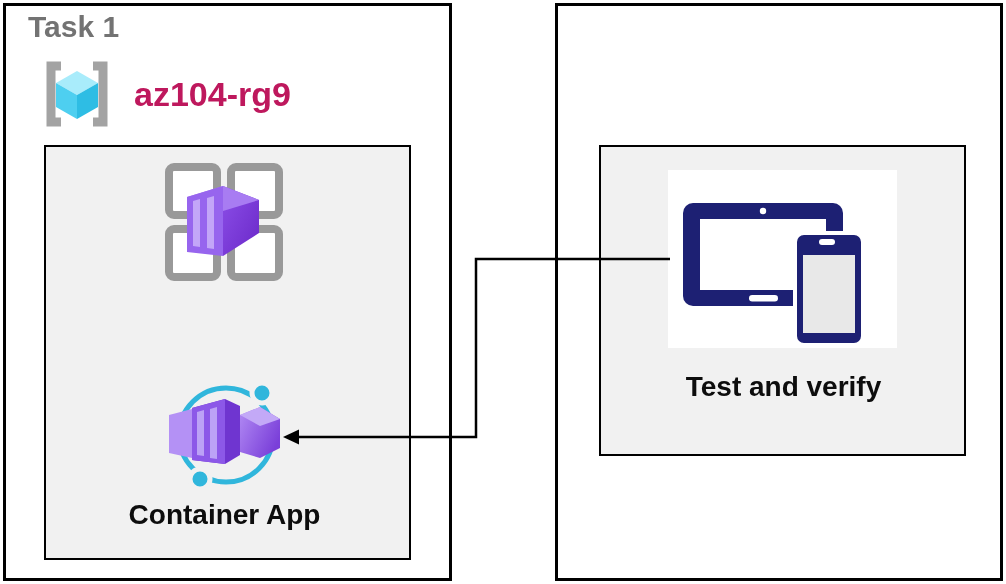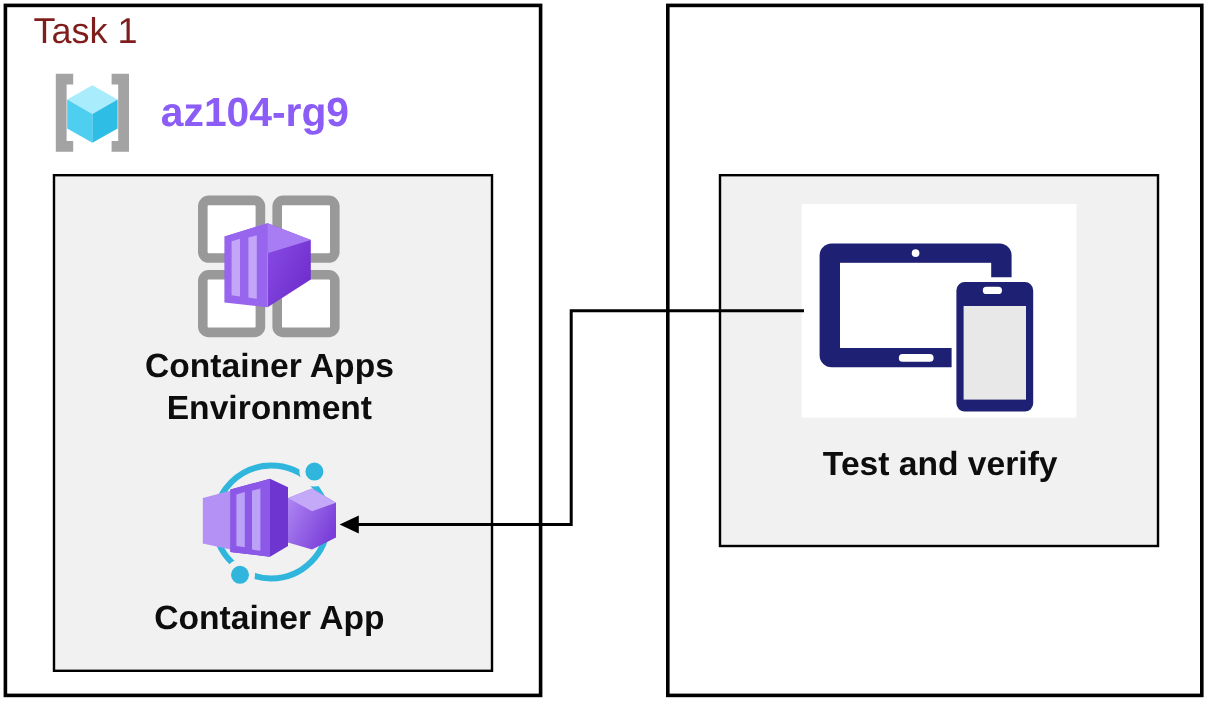--- a/index.html
+++ b/index.html
@@ -6,31 +6,31 @@
   #canvas{
     position:relative;width:1006px;height:584px;background:#fff;overflow:hidden;
     font-family:"Liberation Sans",sans-serif;
   }
   .task-box{
     position:absolute;background:#fff;border:3px solid #000;box-sizing:border-box;
   }
   #task1-box{left:3px;top:3px;width:449px;height:578px;}
   #task2-box{left:555px;top:3px;width:448px;height:578px;}
   .task-title{
-    position:absolute;font-size:30px;font-weight:normal;color:#7f1d1d;white-space:nowrap;
+    position:absolute;font-size:30px;font-weight:bold;color:#737373;white-space:nowrap;
   }
   #task1-title{left:28px;top:10px;}
   #task2-title{left:581px;top:10px;}
   .inner-panel{
     position:absolute;background:#F1F1F1;border:2px solid #000;box-sizing:border-box;
   }
   #env-panel{left:41px;top:142px;width:367px;height:415px;}
   #verify-panel{left:599px;top:142px;width:367px;height:311px;}
   .rg-row{position:absolute;left:38px;top:58px;height:72px;display:flex;align-items:center;}
-  #rg-name{font-size:34px;font-weight:bold;color:#8b5cf6;margin-left:18px;white-space:nowrap;}
+  #rg-name{font-size:34px;font-weight:bold;color:#be185d;margin-left:18px;white-space:nowrap;}
   .node-label{
     position:absolute;font-size:28px;font-weight:bold;color:#0d0d0d;
     text-align:center;line-height:35px;
   }
   #cae-label{left:58px;top:287px;width:333px;}
   #ca-label{left:58px;top:497px;width:333px;text-align:center;}
   #verify-label{left:617px;top:369px;width:333px;}
   #cae-icon{position:absolute;left:162px;top:158px;}
   #ca-icon{position:absolute;left:166px;top:375px;}
   #rg-icon{display:block;}
@@ -73,21 +73,20 @@
       <rect x="7" y="71" width="48" height="48" rx="5"></rect>
       <rect x="69" y="71" width="48" height="48" rx="5"></rect>
     </g>
     <polygon points="61,28 97,42 97,75 61,98" fill="url(#gradCAE)"></polygon>
     <polygon points="25,39 61,28 97,42 61,53" fill="#A87CF2"></polygon>
     <polygon points="25,39 61,28 61,98 25,94" fill="#9765EE"></polygon>
     <polygon points="31,43 38,41 38,89 31,88" fill="#C3A6F8"></polygon>
     <polygon points="45,40 52,38 52,91 45,90" fill="#C3A6F8"></polygon>
   </svg>
 
-  <div id="cae-label" class="node-label">Container Apps Environment</div>
 
   <svg id="ca-icon" width="120" height="120" viewBox="0 0 120 120">
     <defs>
       <linearGradient id="gradCA" x1="0" y1="0" x2="1" y2="0.6">
         <stop offset="0" stop-color="#B28BF4"></stop>
           <stop offset="1" stop-color="#7A3FD9"></stop>
       </linearGradient>
     </defs>
     <circle cx="60" cy="60" r="47" fill="none" stroke="#30B6DC" stroke-width="5"></circle>
     <circle cx="96" cy="18" r="10" fill="#30B6DC" stroke="#F1F1F1" stroke-width="5"></circle>

